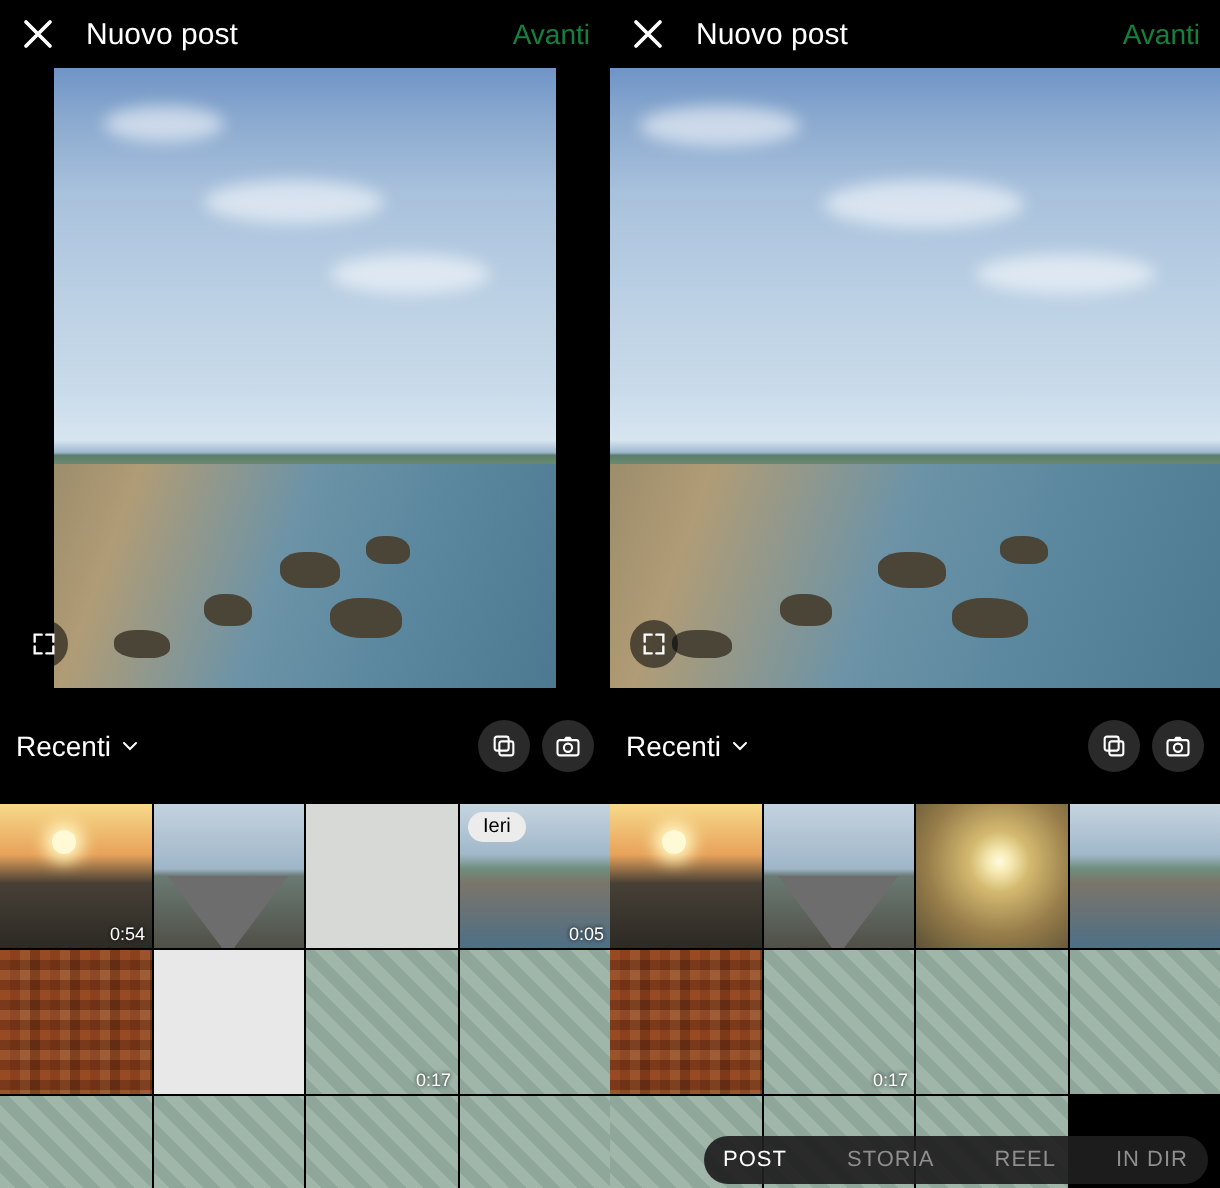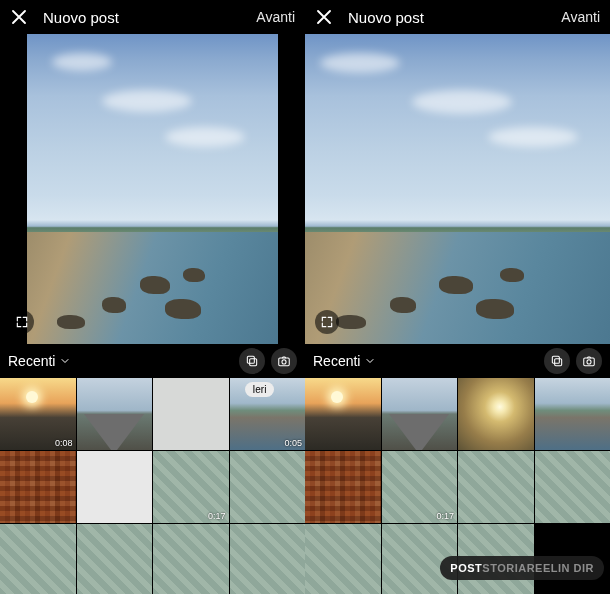--- a/index.html
+++ b/index.html
@@ -39,21 +39,21 @@
   .close svg { display: block; }
   .title {
     margin-left: 15px;
     font-size: 15px;
     font-weight: 500;
     color: #fff;
   }
   .next {
     margin-left: auto;
     font-size: 14px;
-    color: #e5e5e5;
+    color: #15803d;
     cursor: pointer;
   }
 
   
   .preview {
     width: 100%;
     height: 310px;
     position: relative;
     background: #000;
     display: flex;
@@ -100,21 +100,21 @@
     display: flex; align-items: center; justify-content: center;
     cursor: pointer;
   }
   .expand svg { display:block; }
 
   
   .gbar {
     height: 34px;
     display: flex;
     align-items: center;
-    padding: 0 8px;
+    padding: 12px 8px;
   }
   .album {
     display: flex; align-items: center;
     font-size: 14px;
     cursor: pointer;
   }
   .chev-down { margin-left: 4px; }
   .gbar .spacer { flex: 1; }
   .circle-btn {
     width: 26px; height: 26px; border-radius: 50%;
@@ -159,39 +159,39 @@
       linear-gradient(90deg,#c58a5f 25%, #b57850 25% 50%, #c99a76 50% 75%, #a26b45 75%) 0 0/20px 20px,
       linear-gradient(#c58a5f 25%, #9e6a48 25% 50%, #c99a76 50% 75%, #a26b45 75%) 0 0/20px 20px;
       background-blend-mode: multiply;
   }
   .white { background:#e8e8e8; }
   .water { background: repeating-linear-gradient(45deg,#8fa79a,#8fa79a 6px,#a0b6a8 6px,#a0b6a8 12px); }
   .sunblur { background: radial-gradient(circle at 55% 40%, #fffbe0 0%, #f5e8b0 10%, #d4ba70 25%, #977d4a 60%, #5c5236 100%); }
 
   .chip {
     position: absolute;
-    left: 15px; top: 4px;
+    left: 4px; top: 4px;
     background: #ececec;
     color: #000;
     font-size: 10px;
     padding: 2px 8px;
     border-radius: 10px;
   }
 
   
   .modes {
     position: absolute;
-    right: 6px; bottom: 14px;
+    right: 6px; bottom: 2px;
     background: rgba(30,30,30,0.92);
     border-radius: 18px;
     padding: 6px 10px;
     display: flex;
-    gap: 0;
+    gap: 30px;
     font-size: 11px;
-    font-weight: 700;
+    font-weight: 400;
     letter-spacing: 0.5px;
     color: #8e8e8e;
   }
   .modes span { cursor: pointer; }
   .modes .active { color: #fff; }
 </style>
 </head>
 <body>
 
 <div class="row">
@@ -244,21 +244,21 @@
         <svg viewBox="0 0 24 24" width="14" height="14">
             <rect x="3" y="7" width="18" height="13" rx="2" stroke="#fff" stroke-width="1.8" fill="none"></rect>
             <circle cx="12" cy="13.5" r="3.5" stroke="#fff" stroke-width="1.8" fill="none"></circle>
             <path d="M9 7l1.5-2h3L15 7" stroke="#fff" stroke-width="1.8" fill="none"></path>
           </svg>
       </div>
     </div>
 
     <div class="grid" id="grid-left">
         <div class="thumb sunset">
-          <div class="dur">0:08</div>
+          <div class="dur">0:54</div>
         </div>
         <div class="thumb road"></div>
         <div class="thumb faded"></div>
         <div class="thumb coast">
           <div class="dur">0:05</div>
           <div class="chip">Ieri</div>
         </div>
         <div class="thumb pixelated"></div>
         <div class="thumb white"></div>
         <div class="thumb water">

